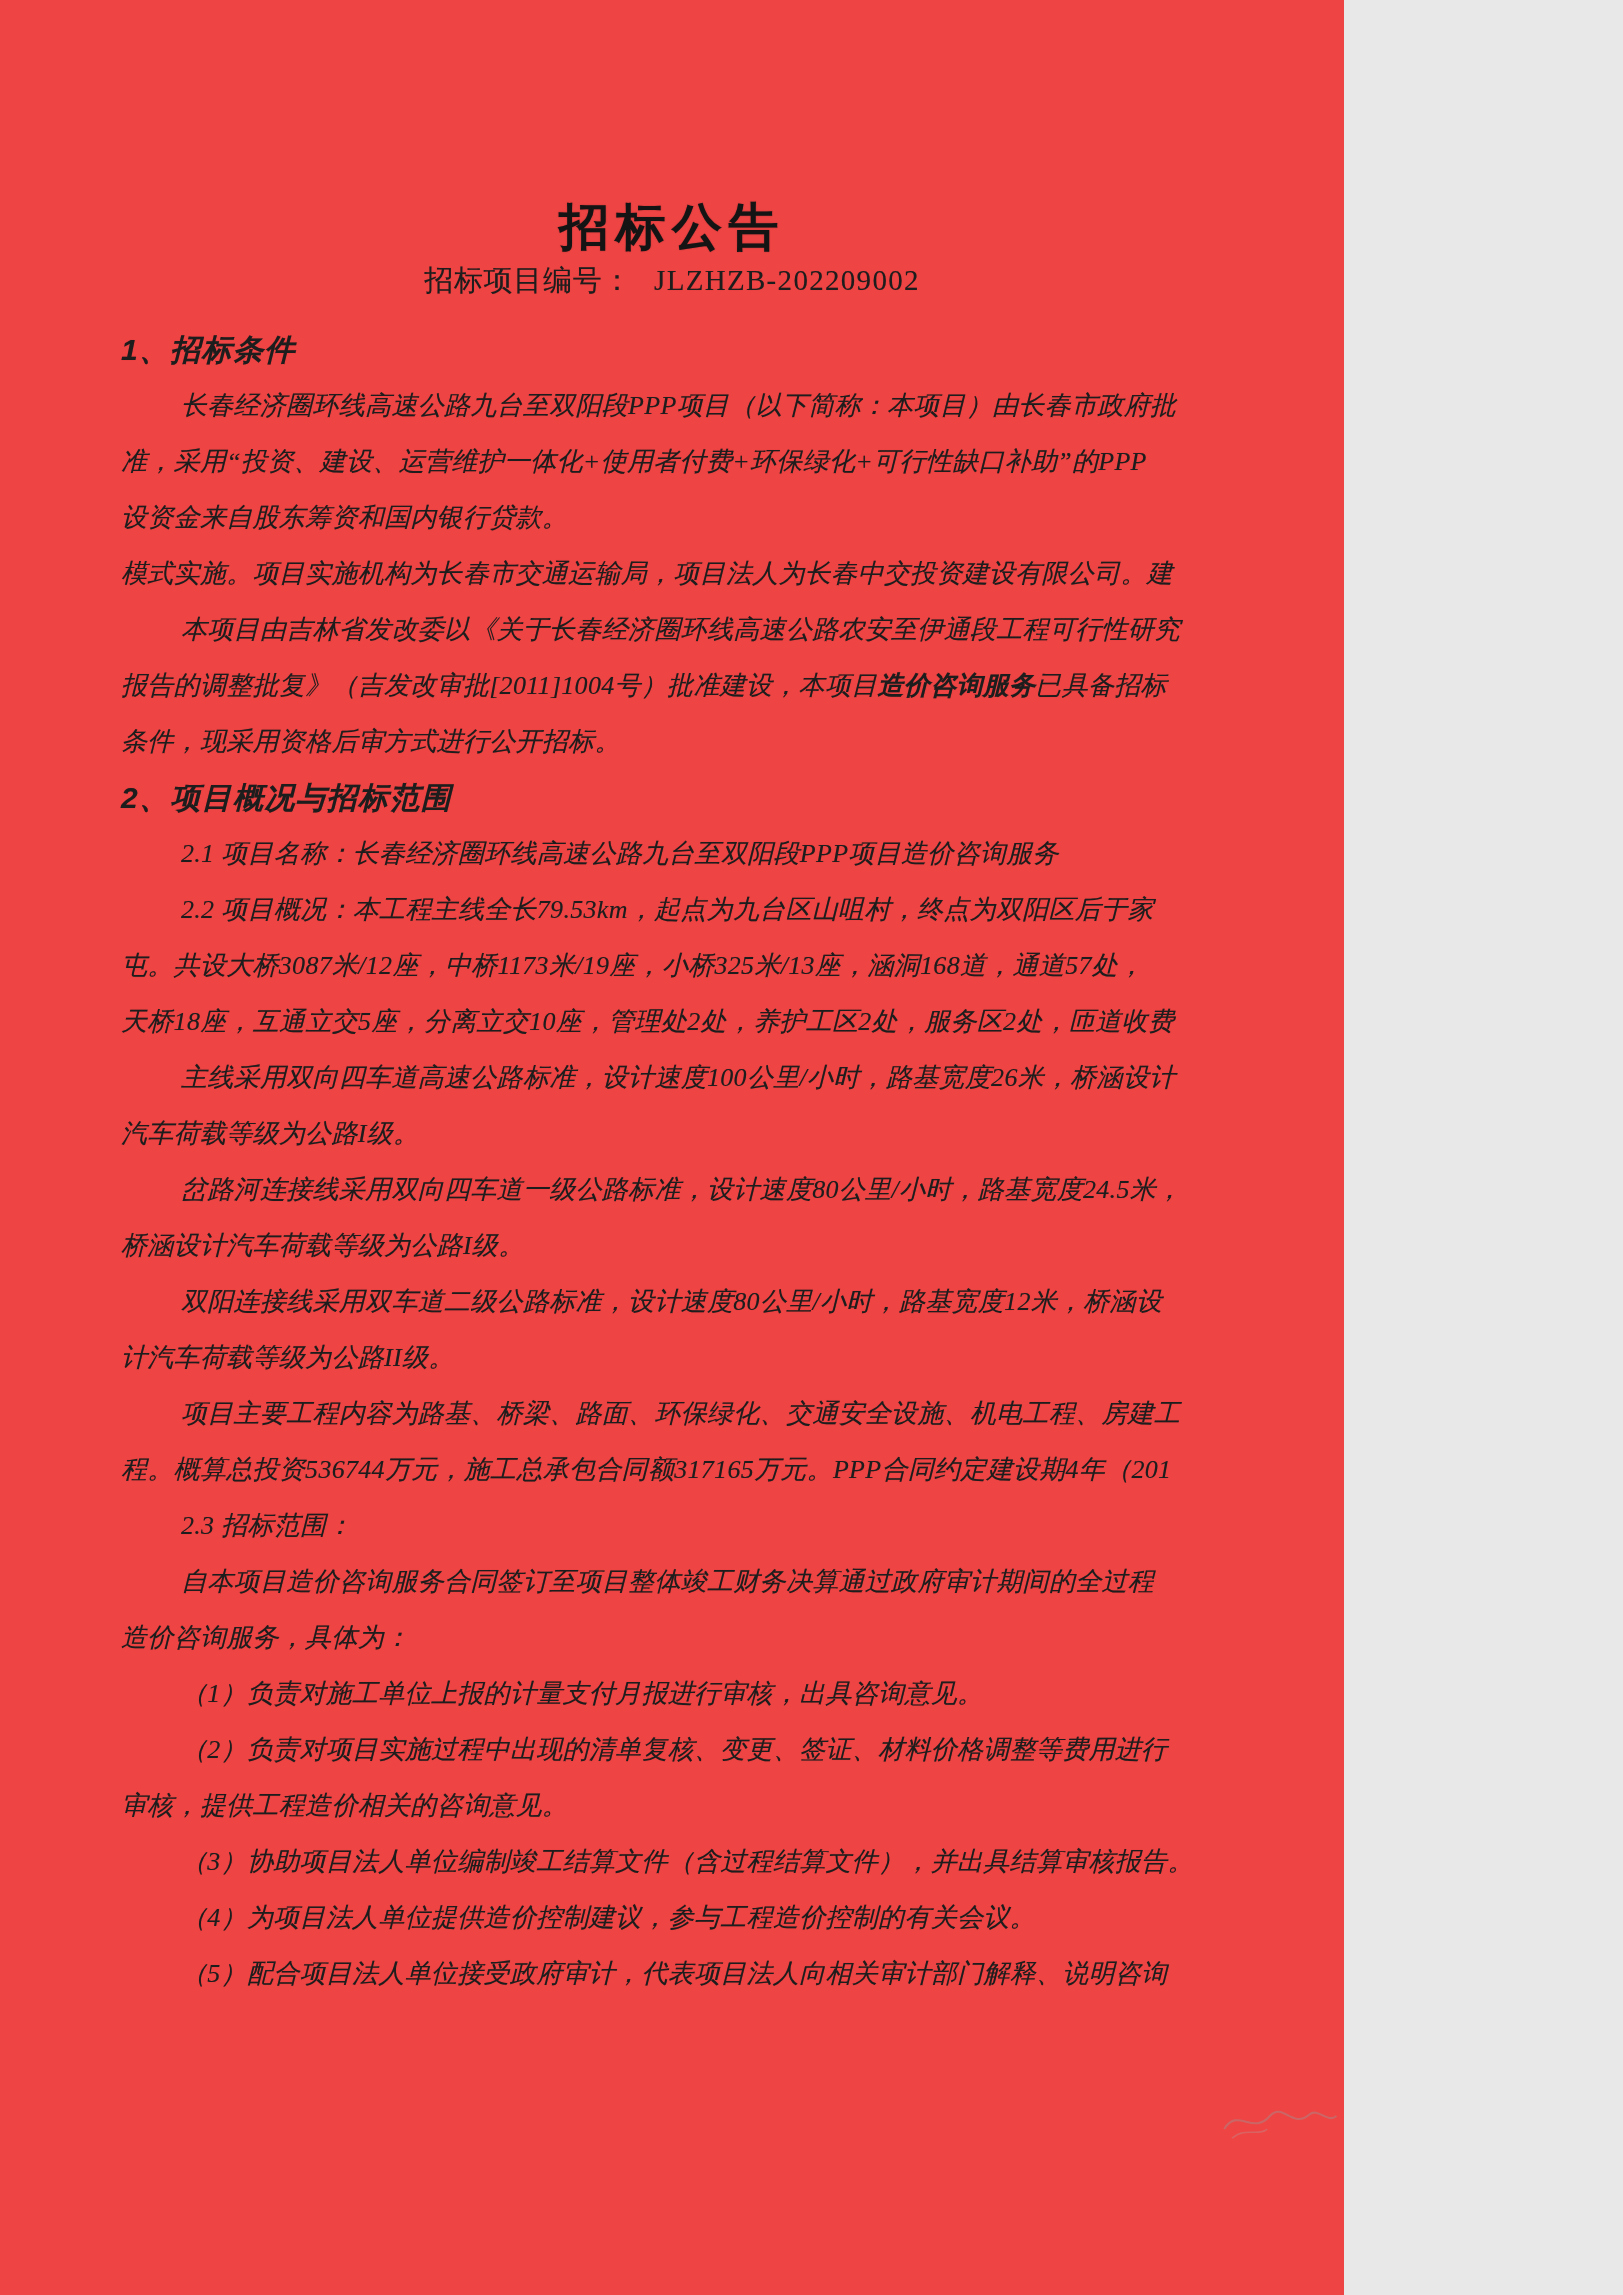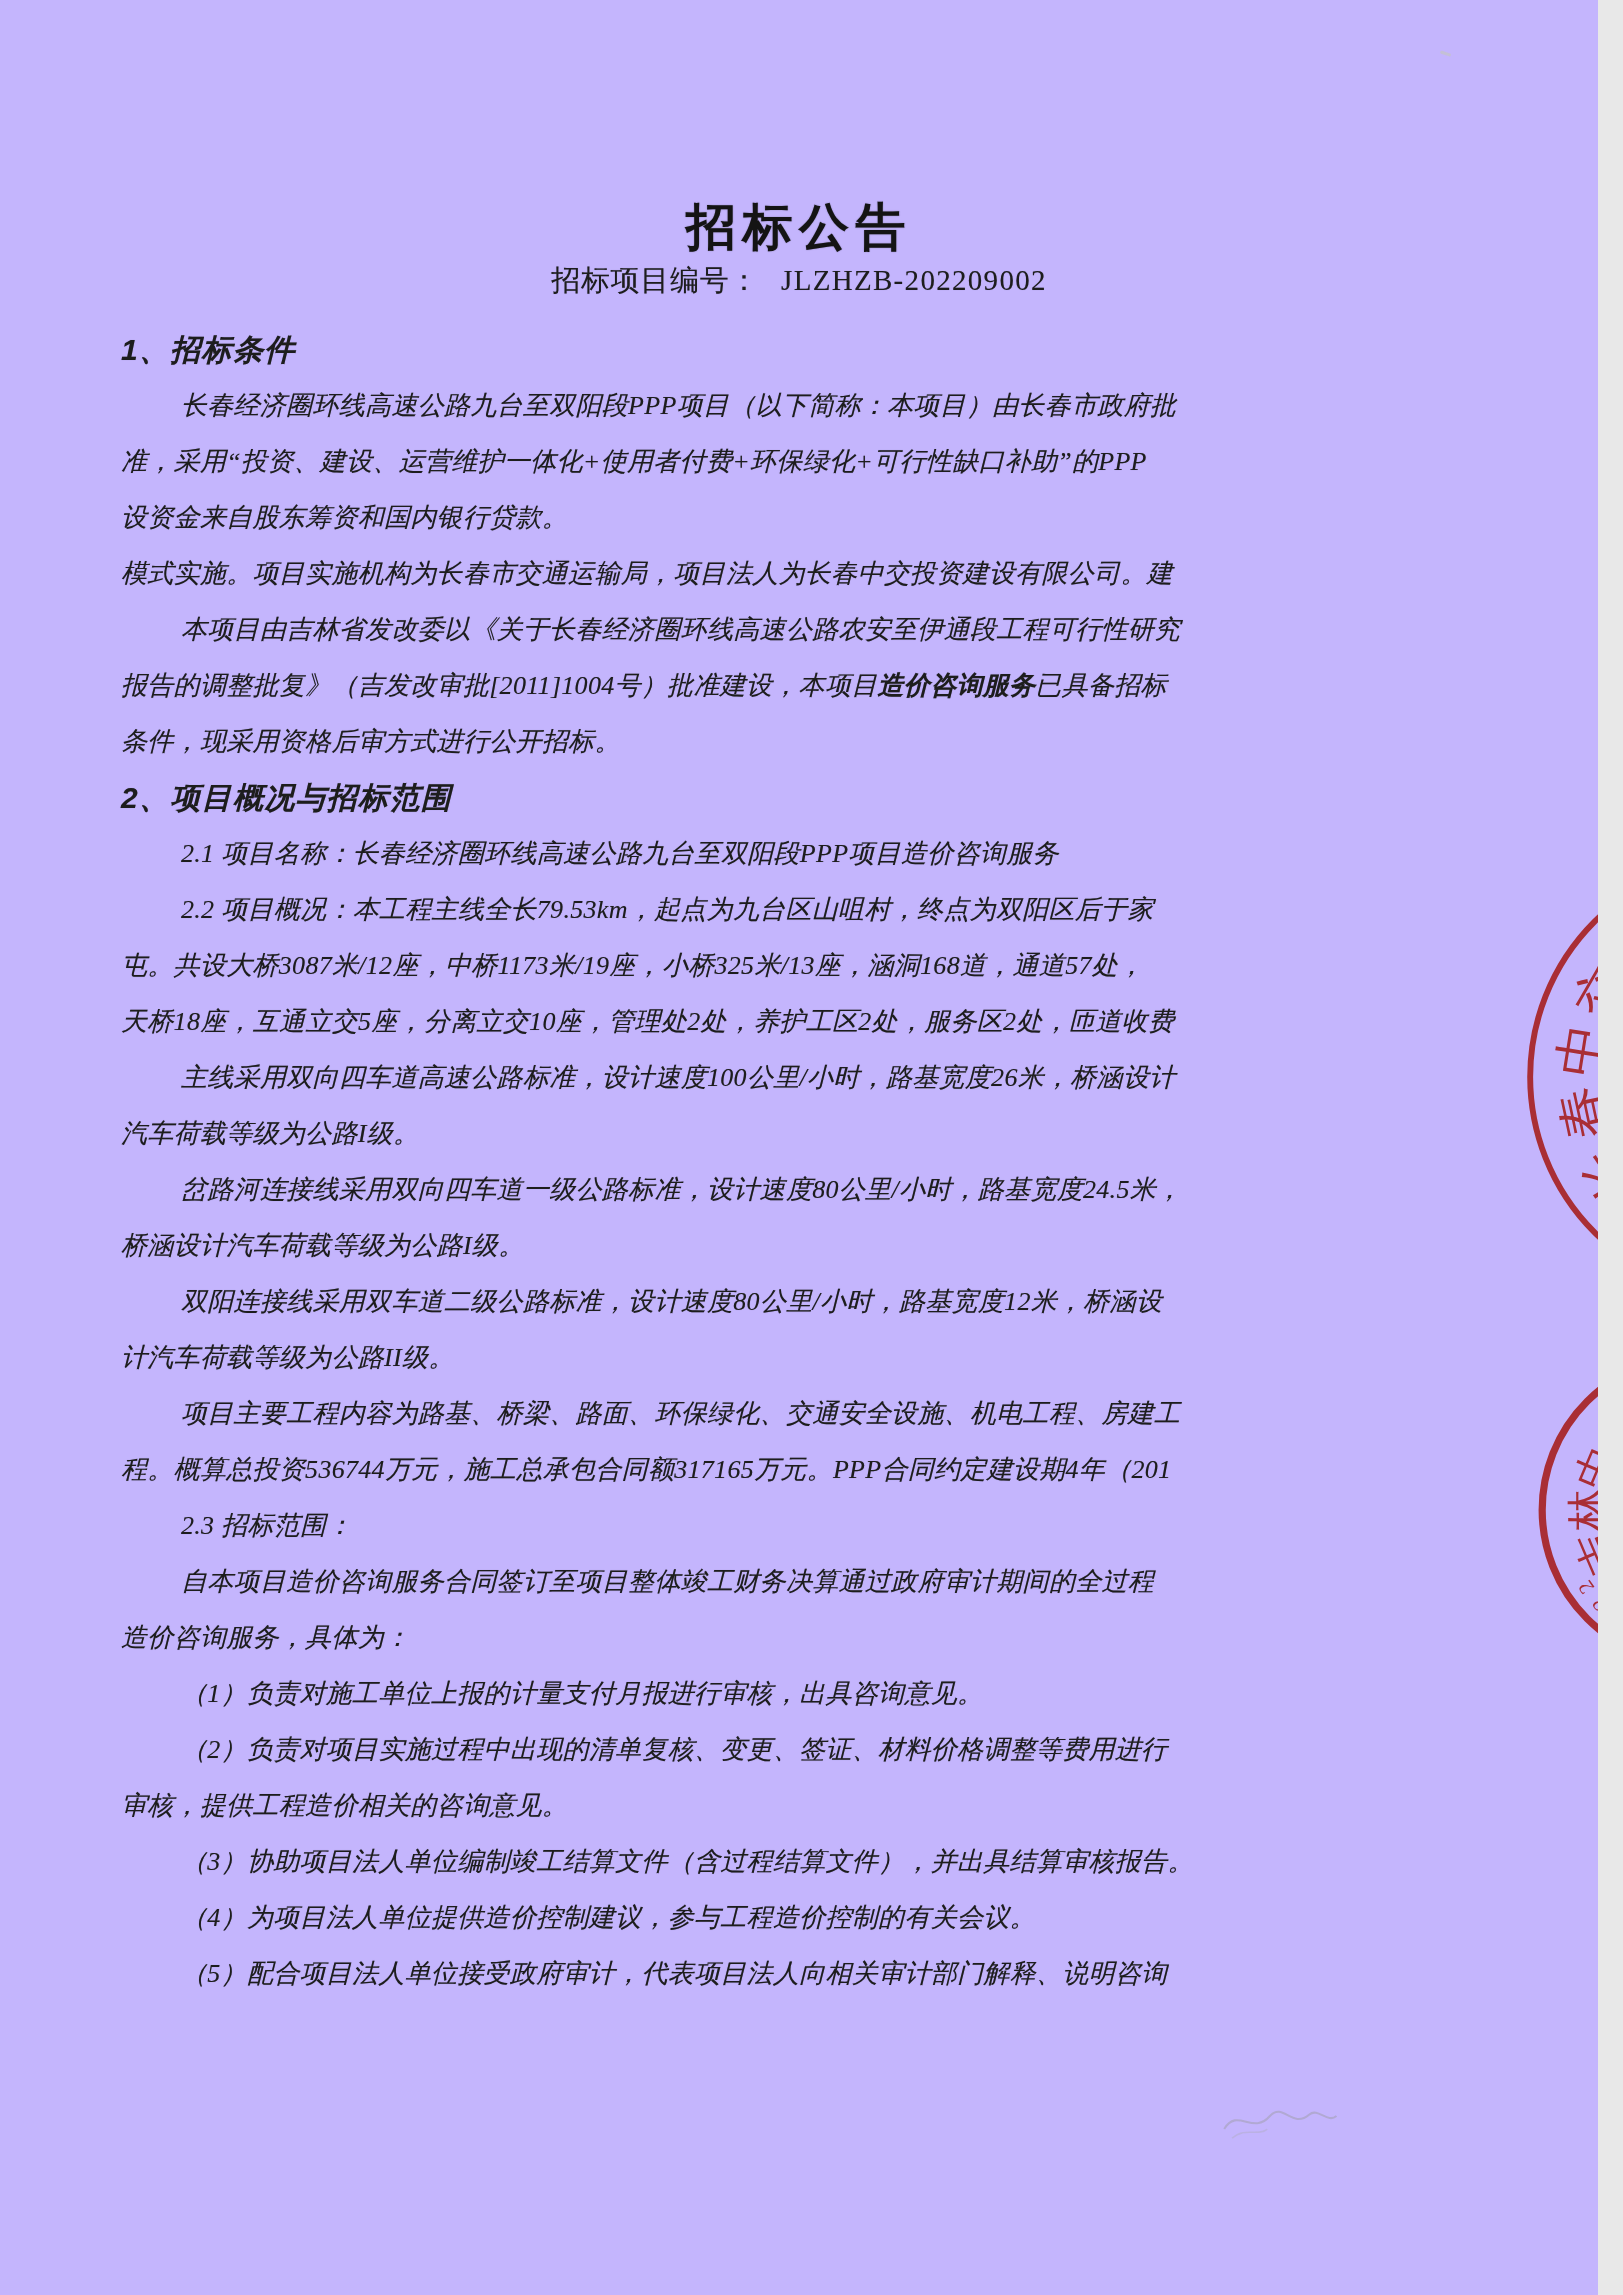--- a/index.html
+++ b/index.html
@@ -1,19 +1,19 @@
 <!DOCTYPE html>
 <html style="font-size:10.5px"><head>
 <meta charset="utf-8">
 <style>
   html,body{margin:0;padding:0;background:#e8e8e8;}
   .page{
     position:relative;
-    width:1598px;height:2295px;
-    background:#c4b5fd;
+    width:1344px;height:2295px;
+    background:#ef4444;
     overflow:hidden;
     font-family:"Liberation Serif","DejaVu Serif",serif;
     color:#1d1d1d;
   }
   .title{
     position:absolute;top:194px;left:0;right:0;
     text-align:center;
     font-size:50px;font-weight:bold;letter-spacing:6.5px;
     color:#141414;
     text-shadow:0 0 1.3px rgba(20,20,20,.45);

